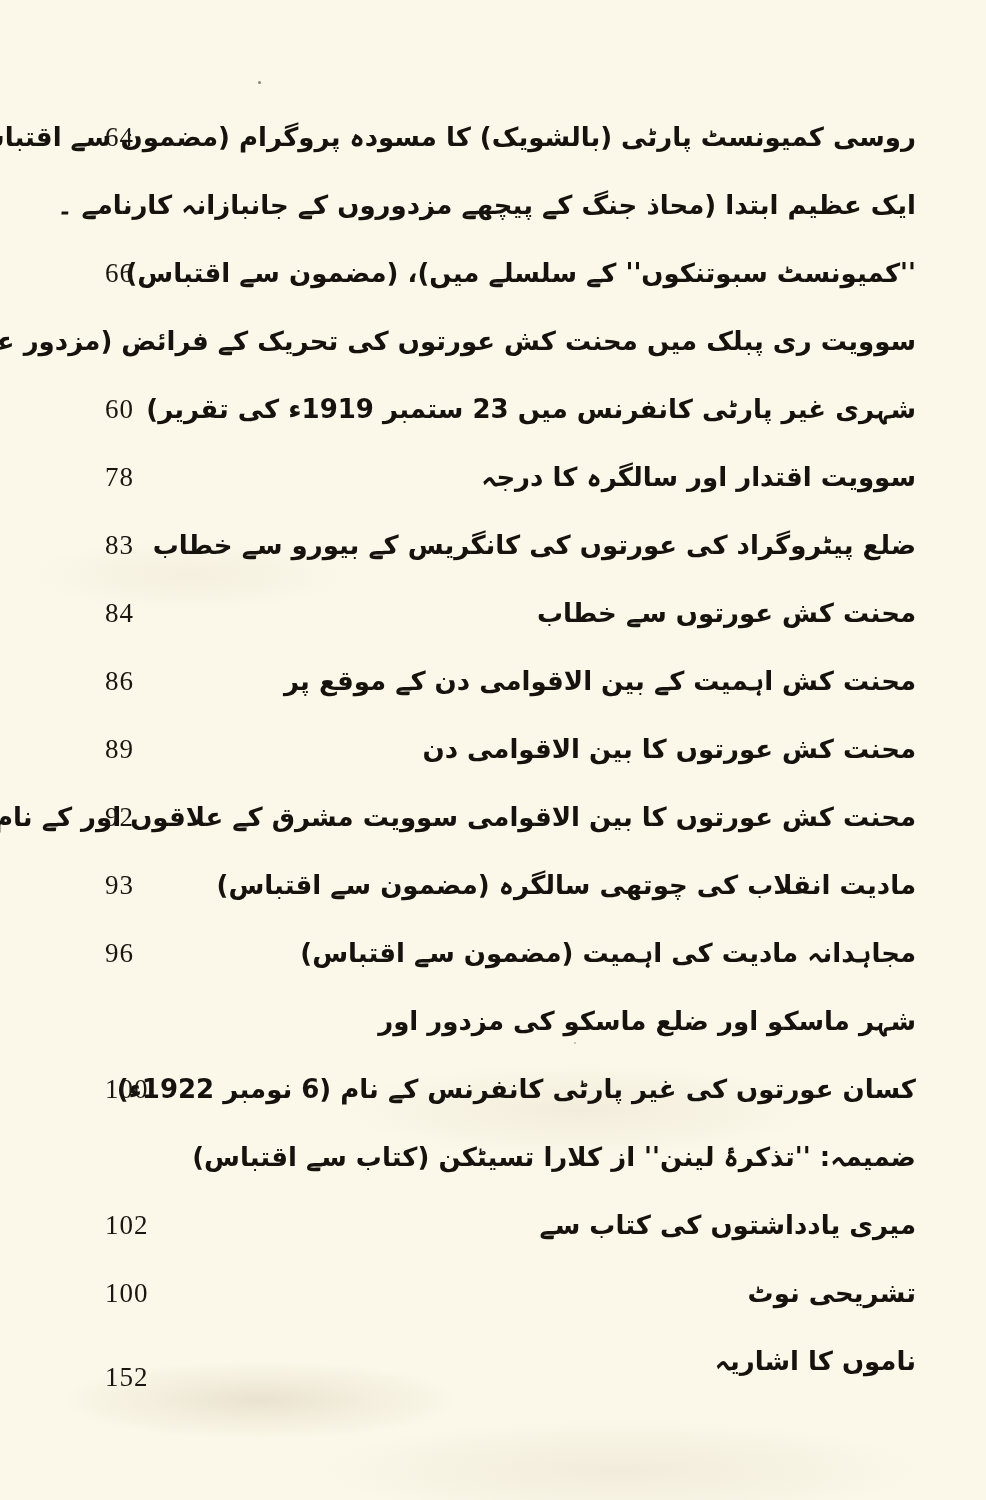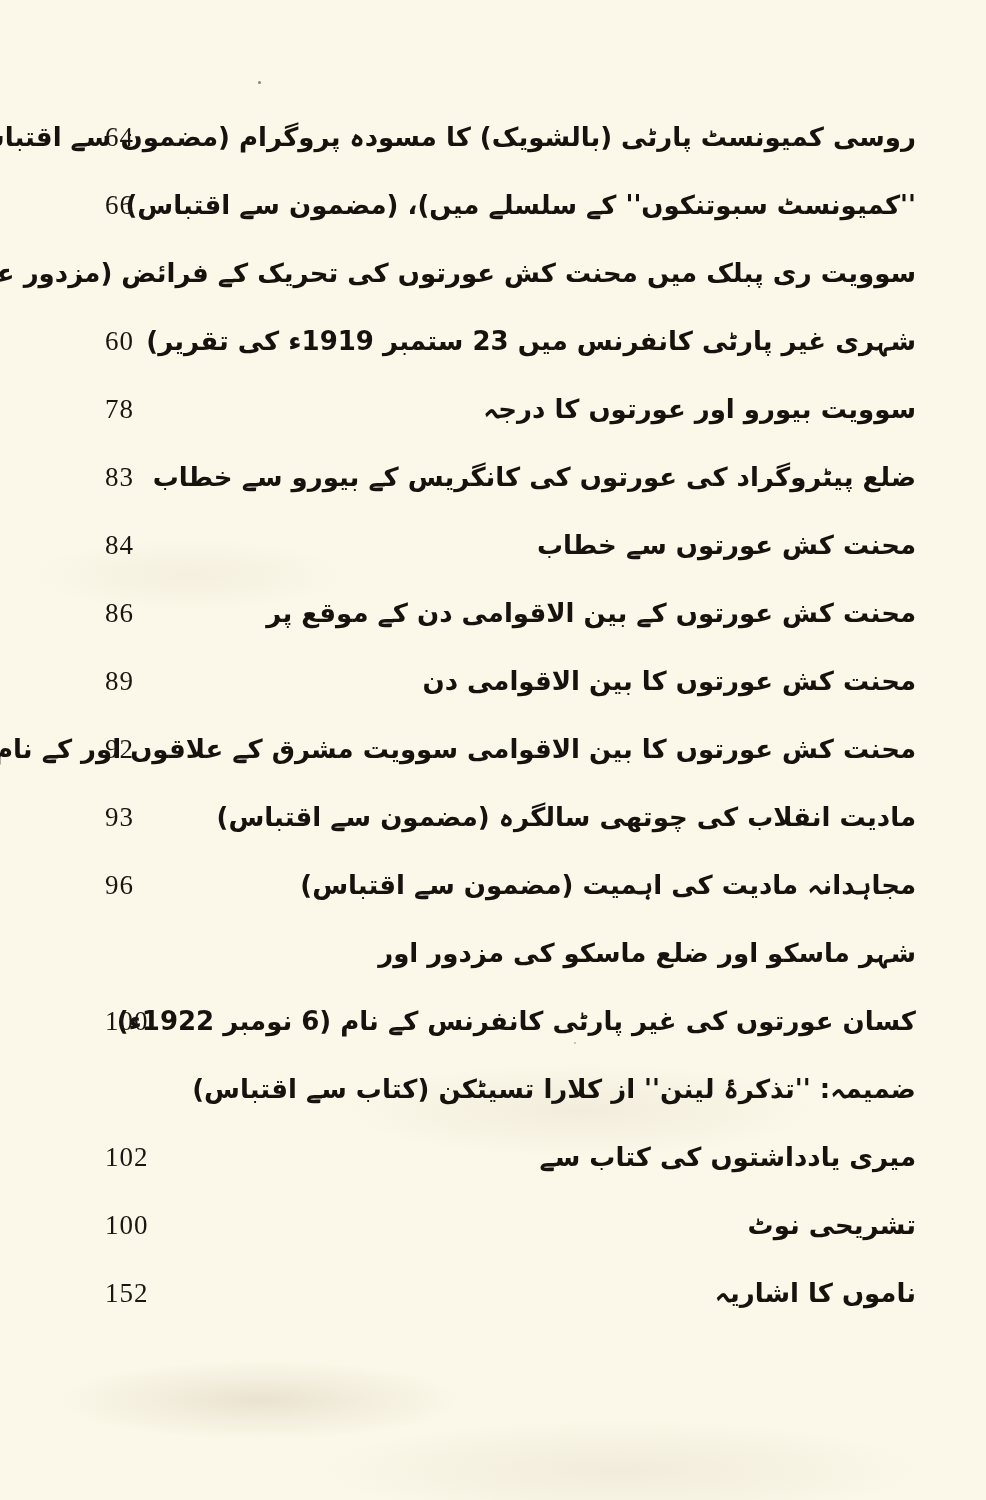--- a/index.html
+++ b/index.html
@@ -83,46 +83,50 @@
   <div class="scan-speck speck-1"></div>
   <div class="scan-speck speck-2"></div>
 
   <div class="toc-list">
 
     <div class="toc-row">
       <span class="toc-page-number">64</span>
       <span class="toc-entry-title">روسی کمیونسٹ پارٹی (بالشویک) کا مسودہ پروگرام (مضمون سے اقتباس)</span>
     </div>
     <div class="toc-row">
+      <span class="toc-page-number"></span>
+      <span class="toc-entry-title">ایک عظیم ابتدا (محاذ جنگ کے پیچھے مزدوروں کے جانبازانہ کارنامے ۔</span>
+    </div>
+    <div class="toc-row">
       <span class="toc-page-number">66</span>
       <span class="toc-entry-title">''کمیونسٹ سبوتنکوں'' کے سلسلے میں)، (مضمون سے اقتباس)</span>
     </div>
     <div class="toc-row">
       <span class="toc-page-number"></span>
       <span class="toc-entry-title">سوویت ری پبلک میں محنت کش عورتوں کی تحریک کے فرائض (مزدور عورتوں کی ماسکو کی چوتھی</span>
     </div>
     <div class="toc-row">
       <span class="toc-page-number">60</span>
       <span class="toc-entry-title">شہری غیر پارٹی کانفرنس میں 23 ستمبر 1919ء کی تقریر)</span>
     </div>
     <div class="toc-row">
       <span class="toc-page-number">78</span>
-      <span class="toc-entry-title">سوویت بیورو اور عورتوں کا درجہ</span>
+      <span class="toc-entry-title">سوویت اقتدار اور سالگرہ کا درجہ</span>
     </div>
     <div class="toc-row">
       <span class="toc-page-number">83</span>
       <span class="toc-entry-title">ضلع پیٹروگراد کی عورتوں کی کانگریس کے بیورو سے خطاب</span>
     </div>
     <div class="toc-row">
       <span class="toc-page-number">84</span>
       <span class="toc-entry-title">محنت کش عورتوں سے خطاب</span>
     </div>
     <div class="toc-row">
       <span class="toc-page-number">86</span>
-      <span class="toc-entry-title">محنت کش عورتوں کے بین الاقوامی دن کے موقع پر</span>
+      <span class="toc-entry-title">محنت کش اہمیت کے بین الاقوامی دن کے موقع پر</span>
     </div>
     <div class="toc-row">
       <span class="toc-page-number">89</span>
       <span class="toc-entry-title">محنت کش عورتوں کا بین الاقوامی دن</span>
     </div>
     <div class="toc-row">
       <span class="toc-page-number">92</span>
       <span class="toc-entry-title">محنت کش عورتوں کا بین الاقوامی سوویت مشرق کے علاقوں اور کے نام تہنیت</span>
     </div>
     <div class="toc-row">

